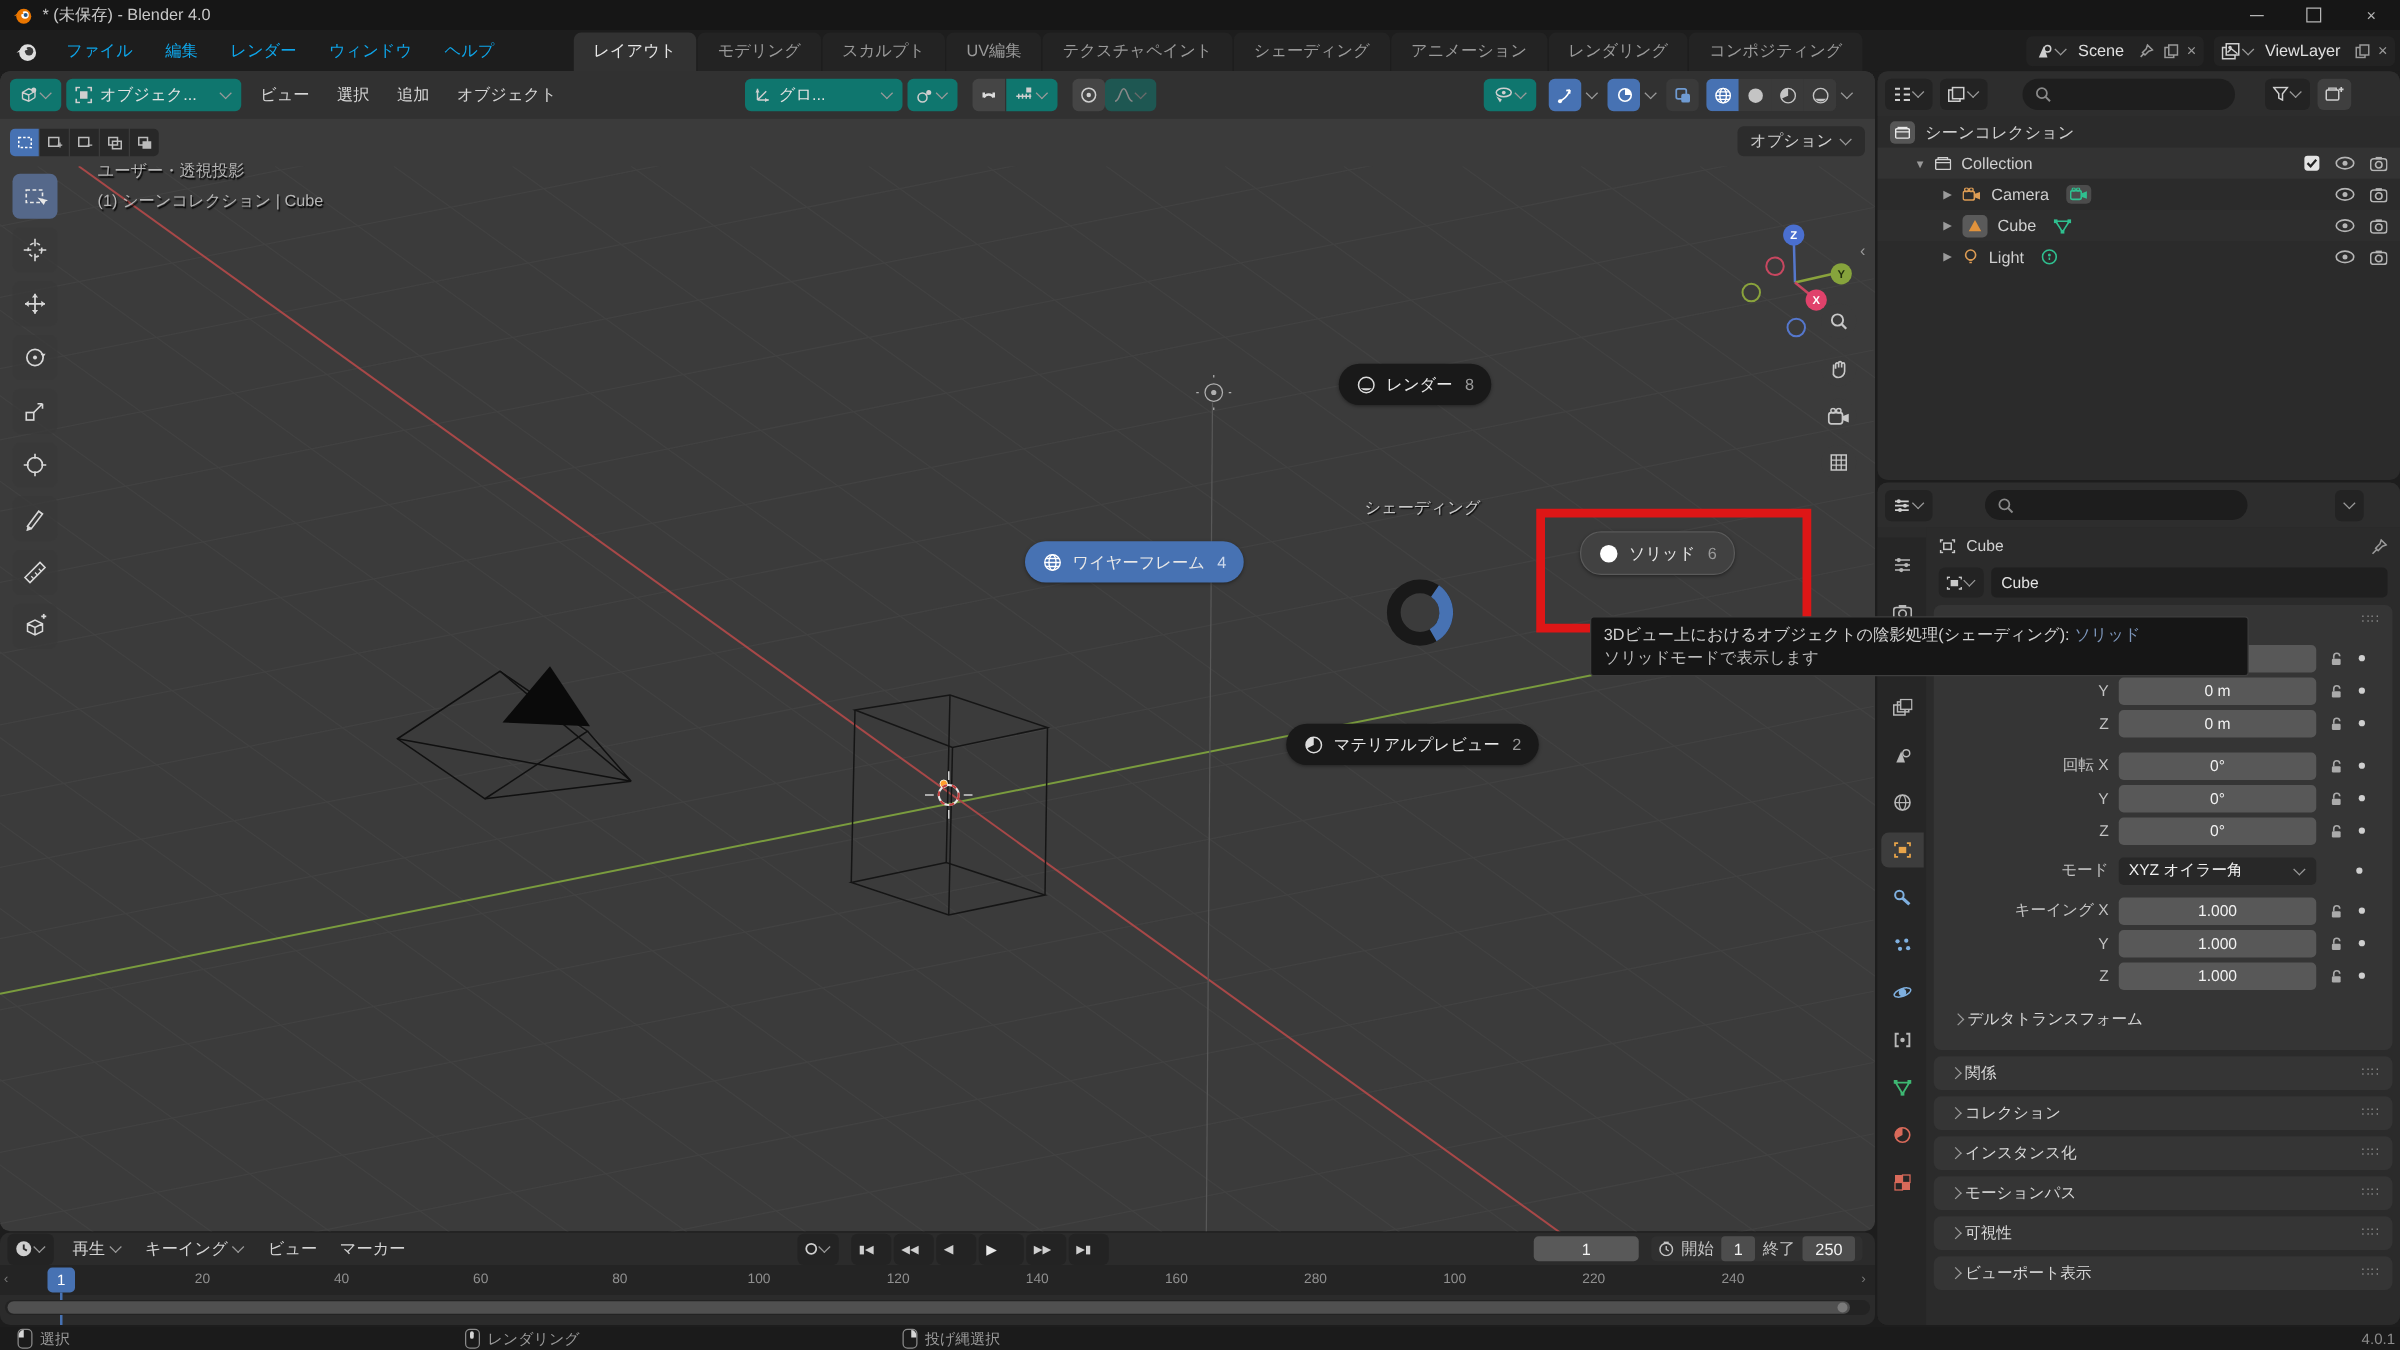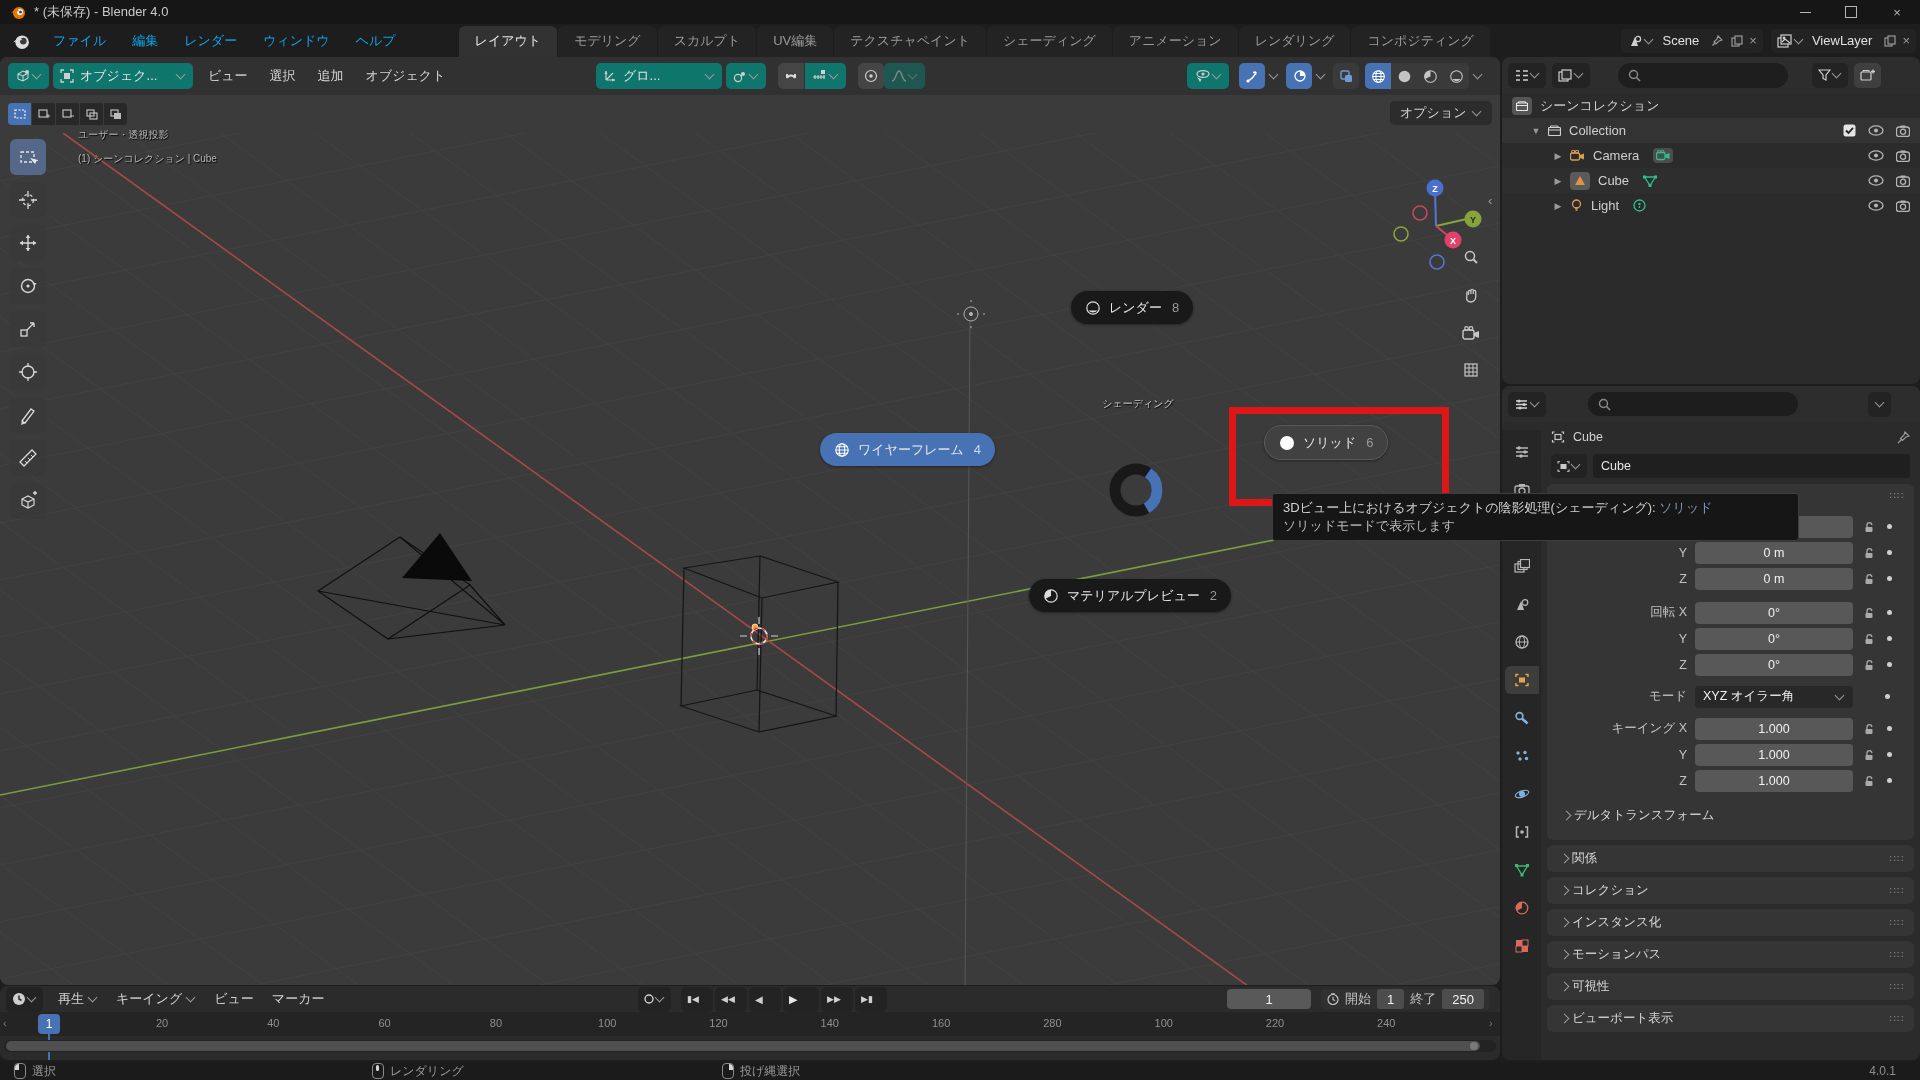--- a/index.html
+++ b/index.html
@@ -27,21 +27,21 @@
   .ic{display:inline-flex;align-items:center;justify-content:center}
   
   #viewport{left:0;top:57px;width:1500px;height:928px;background:#3b3b3b;border-radius:8px;overflow:hidden}
   #vph{position:absolute;left:0;top:0;width:100%;height:38px;background:#313131;display:flex;align-items:center;padding:0 8px;box-sizing:border-box}
   .hbtn{background:#0f766e;border-radius:5px;height:26px;display:flex;align-items:center;padding:0 7px;margin-right:4px}
   .hmenu{padding:0 11px;color:#d6d6d6;white-space:nowrap}
   .hgroup{position:absolute;display:flex;align-items:center}
   .tgl{width:26px;height:26px;border-radius:5px;background:#3a3a3a;display:flex;align-items:center;justify-content:center}
   .tgl.on{background:#4772b3}
   #scene{position:absolute;left:0;top:38px;width:1500px;height:890px}
-  .vplabel{position:absolute;color:#b5b5b5;font-size:10px;text-shadow:1px 1px 1px #000;white-space:nowrap}
+  .vplabel{position:absolute;color:#b5b5b5;font-size:13px;text-shadow:1px 1px 1px #000;white-space:nowrap}
   .pill{position:absolute;height:33px;border-radius:17px;background:#191919;display:flex;align-items:center;padding:0 14px;box-shadow:0 1px 3px rgba(0,0,0,.4)}
   .pill .lbl{color:#e8e8e8;margin:0 10px 0 8px;white-space:nowrap}
   .pill .key{color:#9a9a9a}
   .pill.blue{background:#4772b3}
   .pill.blue .key{color:#cdd9ec}
   .pill.hover{background:#414141;border:1px solid #5a5a5a}
   .toolcol{position:absolute;left:10px;top:44px;display:flex;flex-direction:column;gap:7px}
   .tool{width:36px;height:36px;border-radius:6px;background:#3a3a3acc;display:flex;align-items:center;justify-content:center}
   .tool.active{background:#55688a}
   .selmode{position:absolute;left:8px;top:8px;display:flex;gap:1px}
@@ -1204,14 +1204,14 @@
         <i></i>
       </span>
     <span>レンダリング</span>
   </span>
   <span class="hint" style="left:722px">
     <span class="mouse rmb">
         <i></i>
       </span>
     <span>投げ縄選択</span>
   </span>
-  <span class="abs" style="right:24px;color:#8d8d8d">4.0.1</span>
+  <span class="abs" style="right:4px;color:#8d8d8d">4.0.1</span>
 </div>
 
 </body></html>

